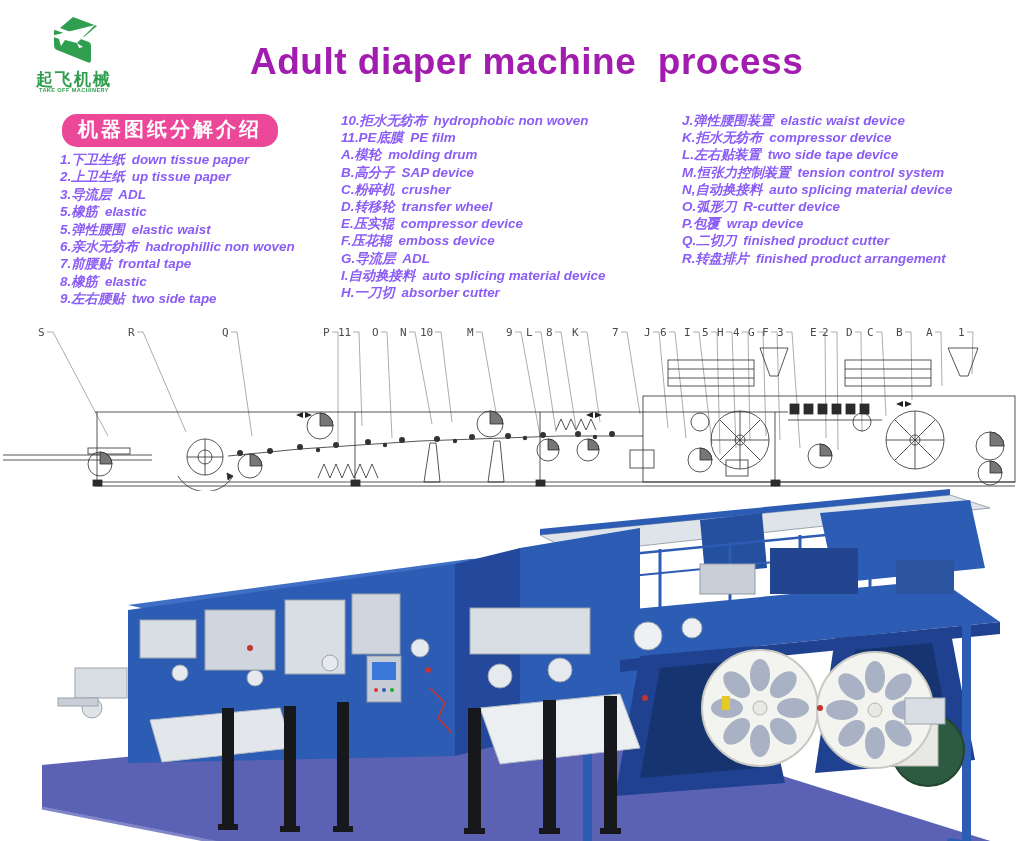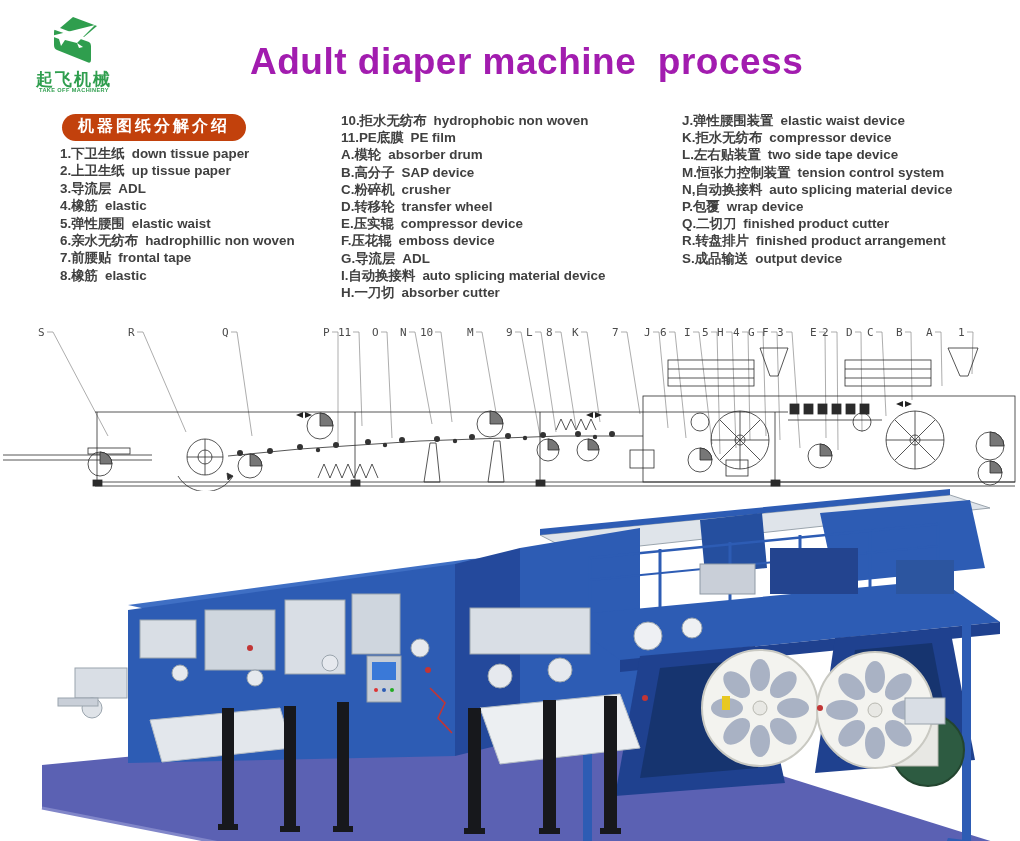--- a/index.html
+++ b/index.html
@@ -10,23 +10,23 @@
   #logo .zh{color:#2f9e4e;font-weight:bold;font-size:17px;letter-spacing:2px;line-height:15px;}
   #logo .en{color:#2f9e4e;font-weight:bold;font-size:5.6px;letter-spacing:.4px;line-height:7px;}
   
   #title{position:absolute;left:250px;top:33px;width:540px;color:#a21caf;
          font-size:37px;font-weight:bold;letter-spacing:.5px;white-space:pre;}
   
   .col{position:absolute;top:104px;}
   #col-wrap0{left:60px;width:285px;}
   #col-wrap1{left:341px;width:310px;}
   #col-wrap2{left:682px;width:330px;}
-  #badge{display:inline-block;background:#c2410c;color:#fff;font-weight:bold;font-size:16px;
+  #badge{display:inline-block;background:#ec4899;color:#fff;font-weight:bold;font-size:20px;
          letter-spacing:3px;padding:2px 16px 4px 16px;border-radius:15px;margin:2px 0 4px 2px;}
-  .legend-item{font-size:13.4px;font-weight:bold;color:#404040;line-height:17.4px;white-space:nowrap;}
+  .legend-item{font-size:13.4px;font-weight:bold;color:#8b5cf6;line-height:17.4px;white-space:nowrap;font-style:italic;}
   .legend-item .en{margin-left:7px;}
   #col-wrap1 .legend-item,#col-wrap2 .legend-item{line-height:17.2px;}
   
   .layer{position:absolute;left:0;}
   #drawing-svg{top:308px;}
   #photo-svg{top:480px;}
   text.lbl{font-family:"DejaVu Sans Mono",monospace;font-size:11px;fill:#4a4a4a;}
 </style>
 </head>
 <body>
@@ -45,53 +45,54 @@
   </div>
 
   <div id="title">Adult diaper machine  process</div>
 
   <div id="col-wrap0" class="col">
     <div id="badge">机器图纸分解介绍</div>
     <div id="col0">
         <div class="legend-item"><span class="zh">1.下卫生纸</span><span class="en">down tissue paper</span></div>
         <div class="legend-item"><span class="zh">2.上卫生纸</span><span class="en">up tissue paper</span></div>
         <div class="legend-item"><span class="zh">3.导流层</span><span class="en">ADL</span></div>
-        <div class="legend-item"><span class="zh">4.橡筋</span><span class="en">elastic</span></div>
+        <div class="legend-item"><span class="zh">5.橡筋</span><span class="en">elastic</span></div>
         <div class="legend-item"><span class="zh">5.弹性腰围</span><span class="en">elastic waist</span></div>
         <div class="legend-item"><span class="zh">6.亲水无纺布</span><span class="en">hadrophillic non woven</span></div>
         <div class="legend-item"><span class="zh">7.前腰贴</span><span class="en">frontal tape</span></div>
         <div class="legend-item"><span class="zh">8.橡筋</span><span class="en">elastic</span></div>
+        <div class="legend-item"><span class="zh">9.左右腰贴</span><span class="en">two side tape</span></div>
       </div>
   </div>
   <div id="col-wrap1" class="col">
     <div id="col1">
         <div class="legend-item"><span class="zh">10.拒水无纺布</span><span class="en">hydrophobic non woven</span></div>
         <div class="legend-item"><span class="zh">11.PE底膜</span><span class="en">PE film</span></div>
-        <div class="legend-item"><span class="zh">A.模轮</span><span class="en">absorber drum</span></div>
+        <div class="legend-item"><span class="zh">A.模轮</span><span class="en">molding drum</span></div>
         <div class="legend-item"><span class="zh">B.高分子</span><span class="en">SAP device</span></div>
         <div class="legend-item"><span class="zh">C.粉碎机</span><span class="en">crusher</span></div>
         <div class="legend-item"><span class="zh">D.转移轮</span><span class="en">transfer wheel</span></div>
         <div class="legend-item"><span class="zh">E.压实辊</span><span class="en">compressor device</span></div>
         <div class="legend-item"><span class="zh">F.压花辊</span><span class="en">emboss device</span></div>
         <div class="legend-item"><span class="zh">G.导流层</span><span class="en">ADL</span></div>
         <div class="legend-item"><span class="zh">I.自动换接料</span><span class="en">auto splicing material device</span></div>
         <div class="legend-item"><span class="zh">H.一刀切</span><span class="en">absorber cutter</span></div>
       </div>
   </div>
   <div id="col-wrap2" class="col">
     <div id="col2">
         <div class="legend-item"><span class="zh">J.弹性腰围装置</span><span class="en">elastic waist device</span></div>
         <div class="legend-item"><span class="zh">K.拒水无纺布</span><span class="en">compressor device</span></div>
         <div class="legend-item"><span class="zh">L.左右贴装置</span><span class="en">two side tape device</span></div>
         <div class="legend-item"><span class="zh">M.恒张力控制装置</span><span class="en">tension control system</span></div>
         <div class="legend-item"><span class="zh">N,自动换接料</span><span class="en">auto splicing material device</span></div>
+        <div class="legend-item"><span class="zh">O.弧形刀</span><span class="en">R-cutter device</span></div>
         <div class="legend-item"><span class="zh">P.包覆</span><span class="en">wrap device</span></div>
         <div class="legend-item"><span class="zh">Q.二切刀</span><span class="en">finished product cutter</span></div>
         <div class="legend-item"><span class="zh">R.转盘排片</span><span class="en">finished product arrangement</span></div>
-        <div class="legend-item"><span class="zh">S.成品输送</span><span class="en">output device</span></div>
       </div>
   </div>
 
   <svg id="drawing-svg" class="layer" width="1020" height="175" viewBox="0 308 1020 175">
     <g id="lead-lines" stroke="#8a8a8a" stroke-width="0.7" fill="none">
         <polyline points="47,324 53,324 108,428"></polyline>
         <polyline points="137,324 143,324 186,424"></polyline>
         <polyline points="231,324 237,324 252,428"></polyline>
         <polyline points="332,324 338,324 338,436"></polyline>
         <polyline points="353,324 359,324 362,418"></polyline>

